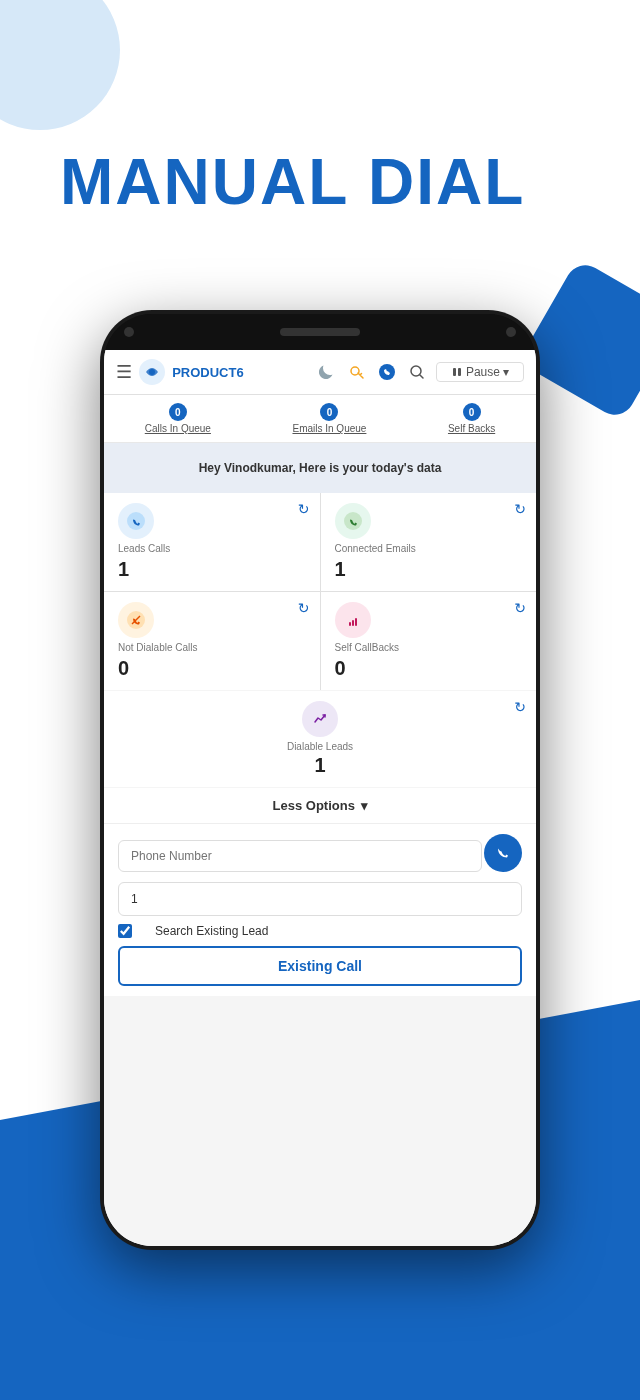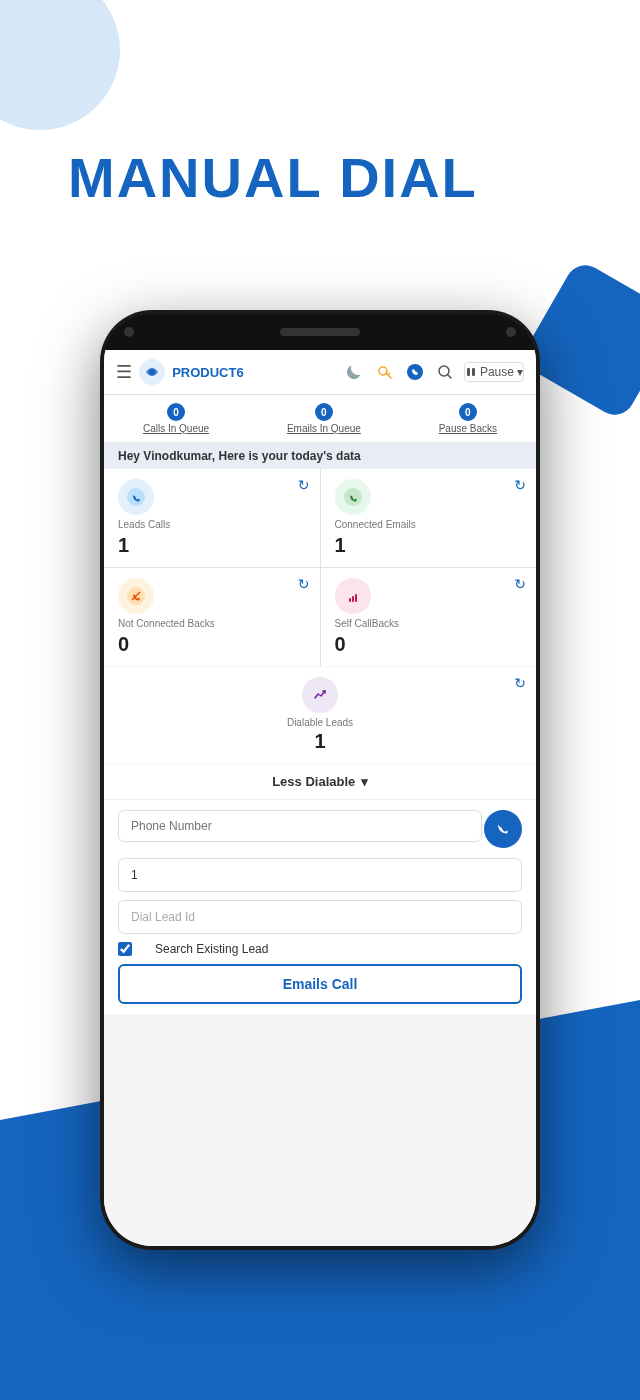--- a/index.html
+++ b/index.html
@@ -45,22 +45,22 @@
       height: 400px;
       background: #1565c0;
       z-index: 0;
       clip-path: polygon(0 30%, 100% 0%, 100% 100%, 0% 100%);
     }
 
     
     .page-title {
       position: absolute;
       top: 145px;
-      left: 68px;
-      font-size: 56px;
+      left: 60px;
+      font-size: 64px;
       font-weight: 900;
       color: #1565c0;
       letter-spacing: 2px;
       z-index: 1;
       text-transform: uppercase;
     }
 
     
     .phone-device {
       position: absolute;
@@ -165,21 +165,21 @@
     }
 
     .pause-btn {
       display: flex;
       align-items: center;
       gap: 3px;
       font-size: 12px;
       color: #555;
       border: 1px solid #ddd;
       border-radius: 4px;
-      padding: 2px 0;
+      padding: 2px 14px;
     }
 
     
     .queue-stats {
       background: #fff;
       display: flex;
       justify-content: space-around;
       padding: 8px 0;
       border-bottom: 1px solid #e8e8e8;
       flex-shrink: 0;
@@ -215,24 +215,25 @@
     
     .screen-content {
       flex: 1;
       overflow-y: auto;
       background: #f5f5f5;
     }
 
     
     .greeting-bar {
       background: #e8edf5;
-      padding: 6px 14px;
+      padding: 18px 14px;
       font-size: 12px;
       color: #333;
       font-weight: 600;
+      text-align: center;
     }
 
     
     .stats-grid {
       display: grid;
       grid-template-columns: 1fr 1fr;
       gap: 1px;
       background: #e0e0e0;
       margin-bottom: 1px;
     }
@@ -337,21 +338,21 @@
       padding: 10px;
       font-size: 13px;
       font-weight: 600;
       color: #333;
       cursor: pointer;
       border-bottom: 1px solid #eee;
     }
 
     .phone-input-row {
       display: flex;
-      align-items: flex-start;
+      align-items: flex-end;
       gap: 2px;
       padding: 10px 14px;
     }
 
     .phone-input {
       flex: 1;
       border: 1px solid #ddd;
       border-radius: 6px;
       padding: 8px 12px;
       font-size: 12px;
@@ -502,21 +503,21 @@
         <div class="queue-item">
           <div class="queue-badge">0</div>
           <span class="queue-label">Calls In Queue</span>
         </div>
         <div class="queue-item">
           <div class="queue-badge">0</div>
           <span class="queue-label">Emails In Queue</span>
         </div>
         <div class="queue-item">
           <div class="queue-badge">0</div>
-          <span class="queue-label">Pause Backs</span>
+          <span class="queue-label">Self Backs</span>
         </div>
       </div>
 
       <div class="screen-content">
 
         <div class="greeting-bar">Hey Vinodkumar, Here is your today's data</div>
 
         <div class="stats-grid">
 
           <div class="stat-card">
@@ -545,21 +546,21 @@
 
           <div class="stat-card">
             <span class="stat-refresh">↻</span>
             <div class="stat-icon-wrap stat-icon-orange">
               <svg width="20" height="20" viewBox="0 0 20 20">
                 <circle cx="10" cy="10" r="9" fill="#ffe0b2"></circle>
                 <path d="M7 8.5c0 4.5 3.5 6 6 6l1-2-2-1-.5 1.5C10.5 12 9.5 10.5 9 9L7 8.5z" fill="#e65100"></path>
                 <line x1="14" y1="6" x2="6" y2="14" stroke="#e65100" stroke-width="1.5"></line>
               </svg>
             </div>
-            <div class="stat-card-label">Not Connected Backs</div>
+            <div class="stat-card-label">Not Dialable Calls</div>
             <div class="stat-card-value">0</div>
           </div>
 
           <div class="stat-card">
             <span class="stat-refresh">↻</span>
             <div class="stat-icon-wrap stat-icon-pink">
               <svg width="20" height="20" viewBox="0 0 20 20">
                 <circle cx="10" cy="10" r="9" fill="#fce4ec"></circle>
                 <rect x="6" y="12" width="2" height="4" rx="1" fill="#c2185b"></rect>
                 <rect x="9" y="10" width="2" height="6" rx="1" fill="#c2185b"></rect>
@@ -579,42 +580,41 @@
               <path d="M5 13 L8 9 L11 11 L15 6" stroke="#7b1fa2" stroke-width="1.5" fill="none" stroke-linecap="round" stroke-linejoin="round"></path>
               <polyline points="13,6 15,6 15,8" fill="none" stroke="#7b1fa2" stroke-width="1.5" stroke-linecap="round"></polyline>
             </svg>
           </div>
           <div class="dialable-label">Dialable Leads</div>
           <div class="dialable-value">1</div>
         </div>
 
         <div class="options-section">
           <div class="less-options-toggle">
-            <span>Less Dialable</span>
+            <span>Less Options</span>
             <span>▾</span>
           </div>
 
           <div class="phone-input-row">
             <input class="phone-input" type="text" placeholder="Phone Number" style="">
             <div class="call-btn">
               <svg width="16" height="16" viewBox="0 0 16 16" fill="white">
                 <path d="M3 3.5c0 6 4.5 9 9 9l1-2-2-1-.5 1.5C8.5 10 7 8.5 6.5 6.5L5 6 3 3.5z"></path>
               </svg>
             </div>
           </div>
 
           <div class="form-section">
             <input class="form-input" type="text" value="1" style="">
-            <input class="form-input" type="text" placeholder="Dial Lead Id" style="">
 
             <div class="checkbox-row">
               <input class="checkbox-input" type="checkbox" checked="" style="">
               <label class="checkbox-label">Search Existing Lead</label>
             </div>
 
-            <button class="preview-call-btn">Emails Call</button>
+            <button class="preview-call-btn">Existing Call</button>
           </div>
         </div>
 
       </div>
     </div>
   </div>
 </div>
 
 </body></html>

